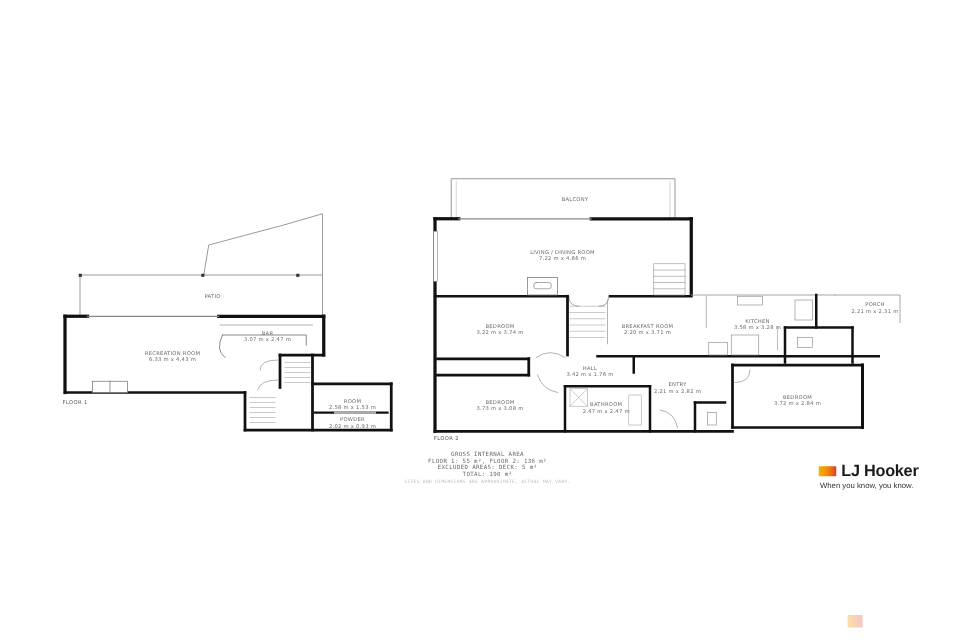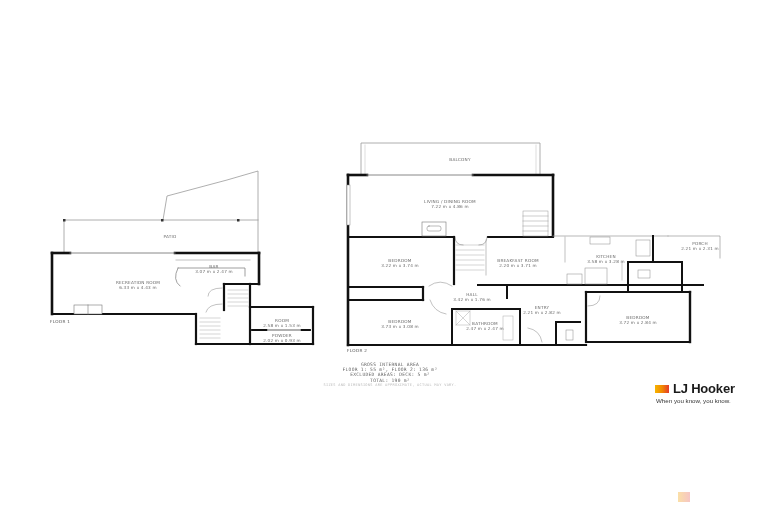--- a/index.html
+++ b/index.html
@@ -2,21 +2,21 @@
 <html><head>
 <meta charset="utf-8">
 <style>
   html, body { margin: 0; padding: 0; background: #ffffff; }
   body { width: 768px; height: 512px; position: relative; overflow: hidden; font-family: "Liberation Sans", sans-serif; }
   svg.plan { position: absolute; left: 0; top: 0; width: 768px; height: 512px; }
   .lbl { position: absolute; font-family: "DejaVu Sans", sans-serif; font-size: 4.2px; color: #6a6a6a; text-align: center; line-height: 5px; letter-spacing: 0.2px; white-space: nowrap; transform: translateX(-50%); }
   .floor-lbl { position: absolute; font-family: "DejaVu Sans", sans-serif; font-size: 4.2px; color: #555; letter-spacing: 0.3px; }
   .area { position: absolute; left: 390px; top: 362px; width: 150px; text-align: center; font-family: "DejaVu Sans Mono", monospace; font-size: 4.6px; color: #666; line-height: 5.2px; letter-spacing: 0.3px; transform: translateX(-50%); }
   .area .fine { color: #bbb; font-size: 3.6px; }
-  .logo { position: absolute; left: 655px; top: 382px; width: 105px; height: 22px; }
+  .logo { position: absolute; left: 655px; top: 370px; width: 105px; height: 22px; }
   .logo .mark { position: absolute; left: 0; top: 3px; width: 14px; height: 8px; background: linear-gradient(90deg, #f6b400 0%, #f18a00 50%, #e43b2c 100%); }
   .logo .name { position: absolute; left: 18px; top: -1px; font-family: "Liberation Sans", sans-serif; font-weight: bold; font-size: 13px; color: #1a1a1a; letter-spacing: -0.2px; }
   .logo .tag { position: absolute; left: 1px; top: 15px; font-family: "Liberation Sans", sans-serif; font-size: 6.2px; color: #333; white-space: nowrap; }
   .corner-mark { position: absolute; left: 678px; top: 492px; width: 12px; height: 10px; background: linear-gradient(90deg, #f9d58a, #f3b2b0); opacity: 0.75; }
 </style>
 </head>
 <body>
 
 <svg class="plan" viewBox="0 0 768 512">
 

